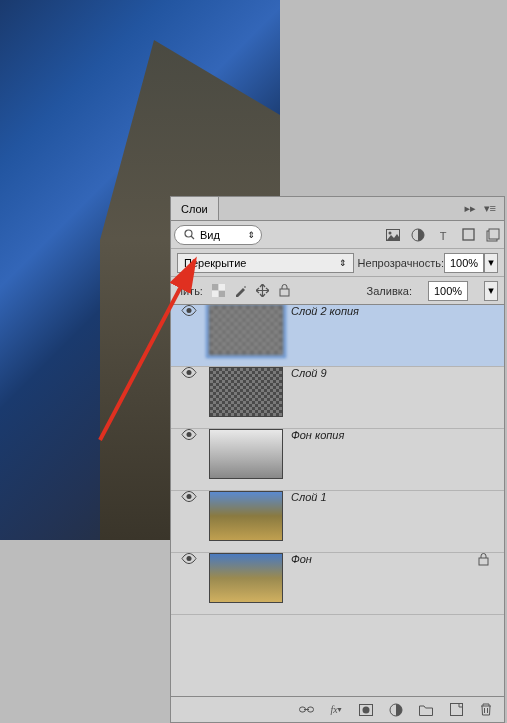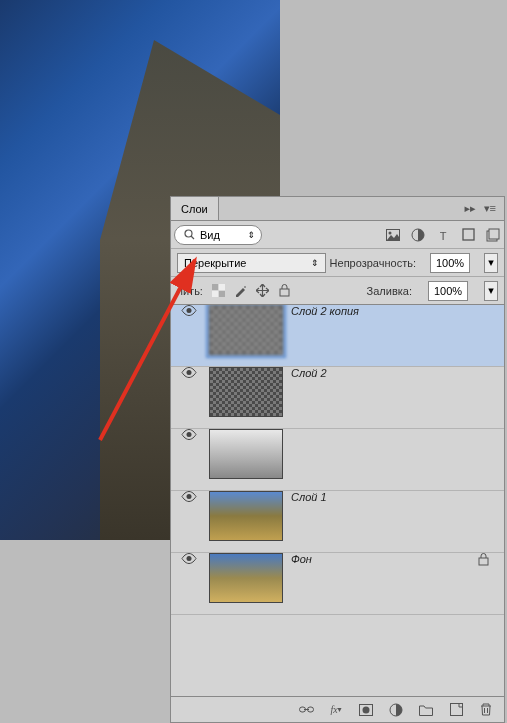--- a/index.html
+++ b/index.html
@@ -17,21 +17,21 @@
 
 .toolbar1 { height: 28px; background: #d4d4d4; display: flex; align-items: center; padding: 0 3px; gap: 6px; border-bottom: 1px solid #aaa; }
 .search-field { flex: 0 0 88px; height: 20px; background: #fff; border: 1px solid #888; border-radius: 10px; display: flex; align-items: center; padding: 0 6px; gap: 3px; }
 .search-field .dd { margin-left: auto; }
 .icon-row { display: flex; gap: 9px; margin-left: auto; }
 .ic { width: 16px; height: 16px; display: inline-flex; align-items: center; justify-content: center; color: #555; }
 
 .toolbar2 { height: 28px; background: #d4d4d4; display: flex; align-items: center; padding: 0 6px; gap: 4px; border-bottom: 1px solid #aaa; }
 .blend-select { flex: 1; height: 20px; background: #ececec; border: 1px solid #888; display: flex; align-items: center; padding: 0 6px; }
 .blend-select .dd { margin-left: auto; }
-.opacity-group { display: flex; align-items: center; gap: 14px; }
+.opacity-group { display: flex; align-items: center; gap: 0; }
 .lbl { color: #333; }
 .pct-input { width: 40px; height: 20px; background: #fff; border: 1px solid #888; text-align: center; line-height: 18px; }
 .dd-btn { width: 14px; height: 20px; background: #ececec; border: 1px solid #888; display: flex; align-items: center; justify-content: center; }
 
 .toolbar3 { height: 28px; background: #d4d4d4; display: flex; align-items: center; padding: 0 6px; gap: 4px; border-bottom: 1px solid #888; }
 .lock-icons { display: flex; gap: 6px; margin-left: 4px; }
 .fill-group { margin-left: auto; display: flex; align-items: center; gap: 16px; }
 
 .layers { flex: 1; background: #d4d4d4; overflow: auto; }
 .layer { height: 62px; display: flex; align-items: flex-start; padding: 0 6px; gap: 8px; border-bottom: 1px solid #b4b4b4; }
@@ -193,31 +193,32 @@
         <div class="lock"></div>
       </div>
       <div class="layer">
         <div class="vis">
           <svg width="16" height="11" viewBox="0 0 16 11">
             <path d="M8,0.5 C4,0.5 1,5.5 1,5.5 C1,5.5 4,10.5 8,10.5 C12,10.5 15,5.5 15,5.5 C15,5.5 12,0.5 8,0.5 Z" stroke="#444" fill="none"></path>
             <circle cx="8" cy="5.5" r="2.5" fill="#444"></circle>
           </svg>
         </div>
         <div class="thumb thumb-noise2"></div>
-        <div class="layer-name">Слой 2</div>
+        <div class="layer-name">Слой 9</div>
         <div class="lock"></div>
       </div>
       <div class="layer">
         <div class="vis">
           <svg width="16" height="11" viewBox="0 0 16 11">
             <path d="M8,0.5 C4,0.5 1,5.5 1,5.5 C1,5.5 4,10.5 8,10.5 C12,10.5 15,5.5 15,5.5 C15,5.5 12,0.5 8,0.5 Z" stroke="#444" fill="none"></path>
             <circle cx="8" cy="5.5" r="2.5" fill="#444"></circle>
           </svg>
         </div>
         <div class="thumb thumb-sketch"></div>
+        <div class="layer-name">Фон копия</div>
         <div class="lock"></div>
       </div>
       <div class="layer">
         <div class="vis">
           <svg width="16" height="11" viewBox="0 0 16 11">
             <path d="M8,0.5 C4,0.5 1,5.5 1,5.5 C1,5.5 4,10.5 8,10.5 C12,10.5 15,5.5 15,5.5 C15,5.5 12,0.5 8,0.5 Z" stroke="#444" fill="none"></path>
             <circle cx="8" cy="5.5" r="2.5" fill="#444"></circle>
           </svg>
         </div>
         <div class="thumb thumb-photo1"></div>

